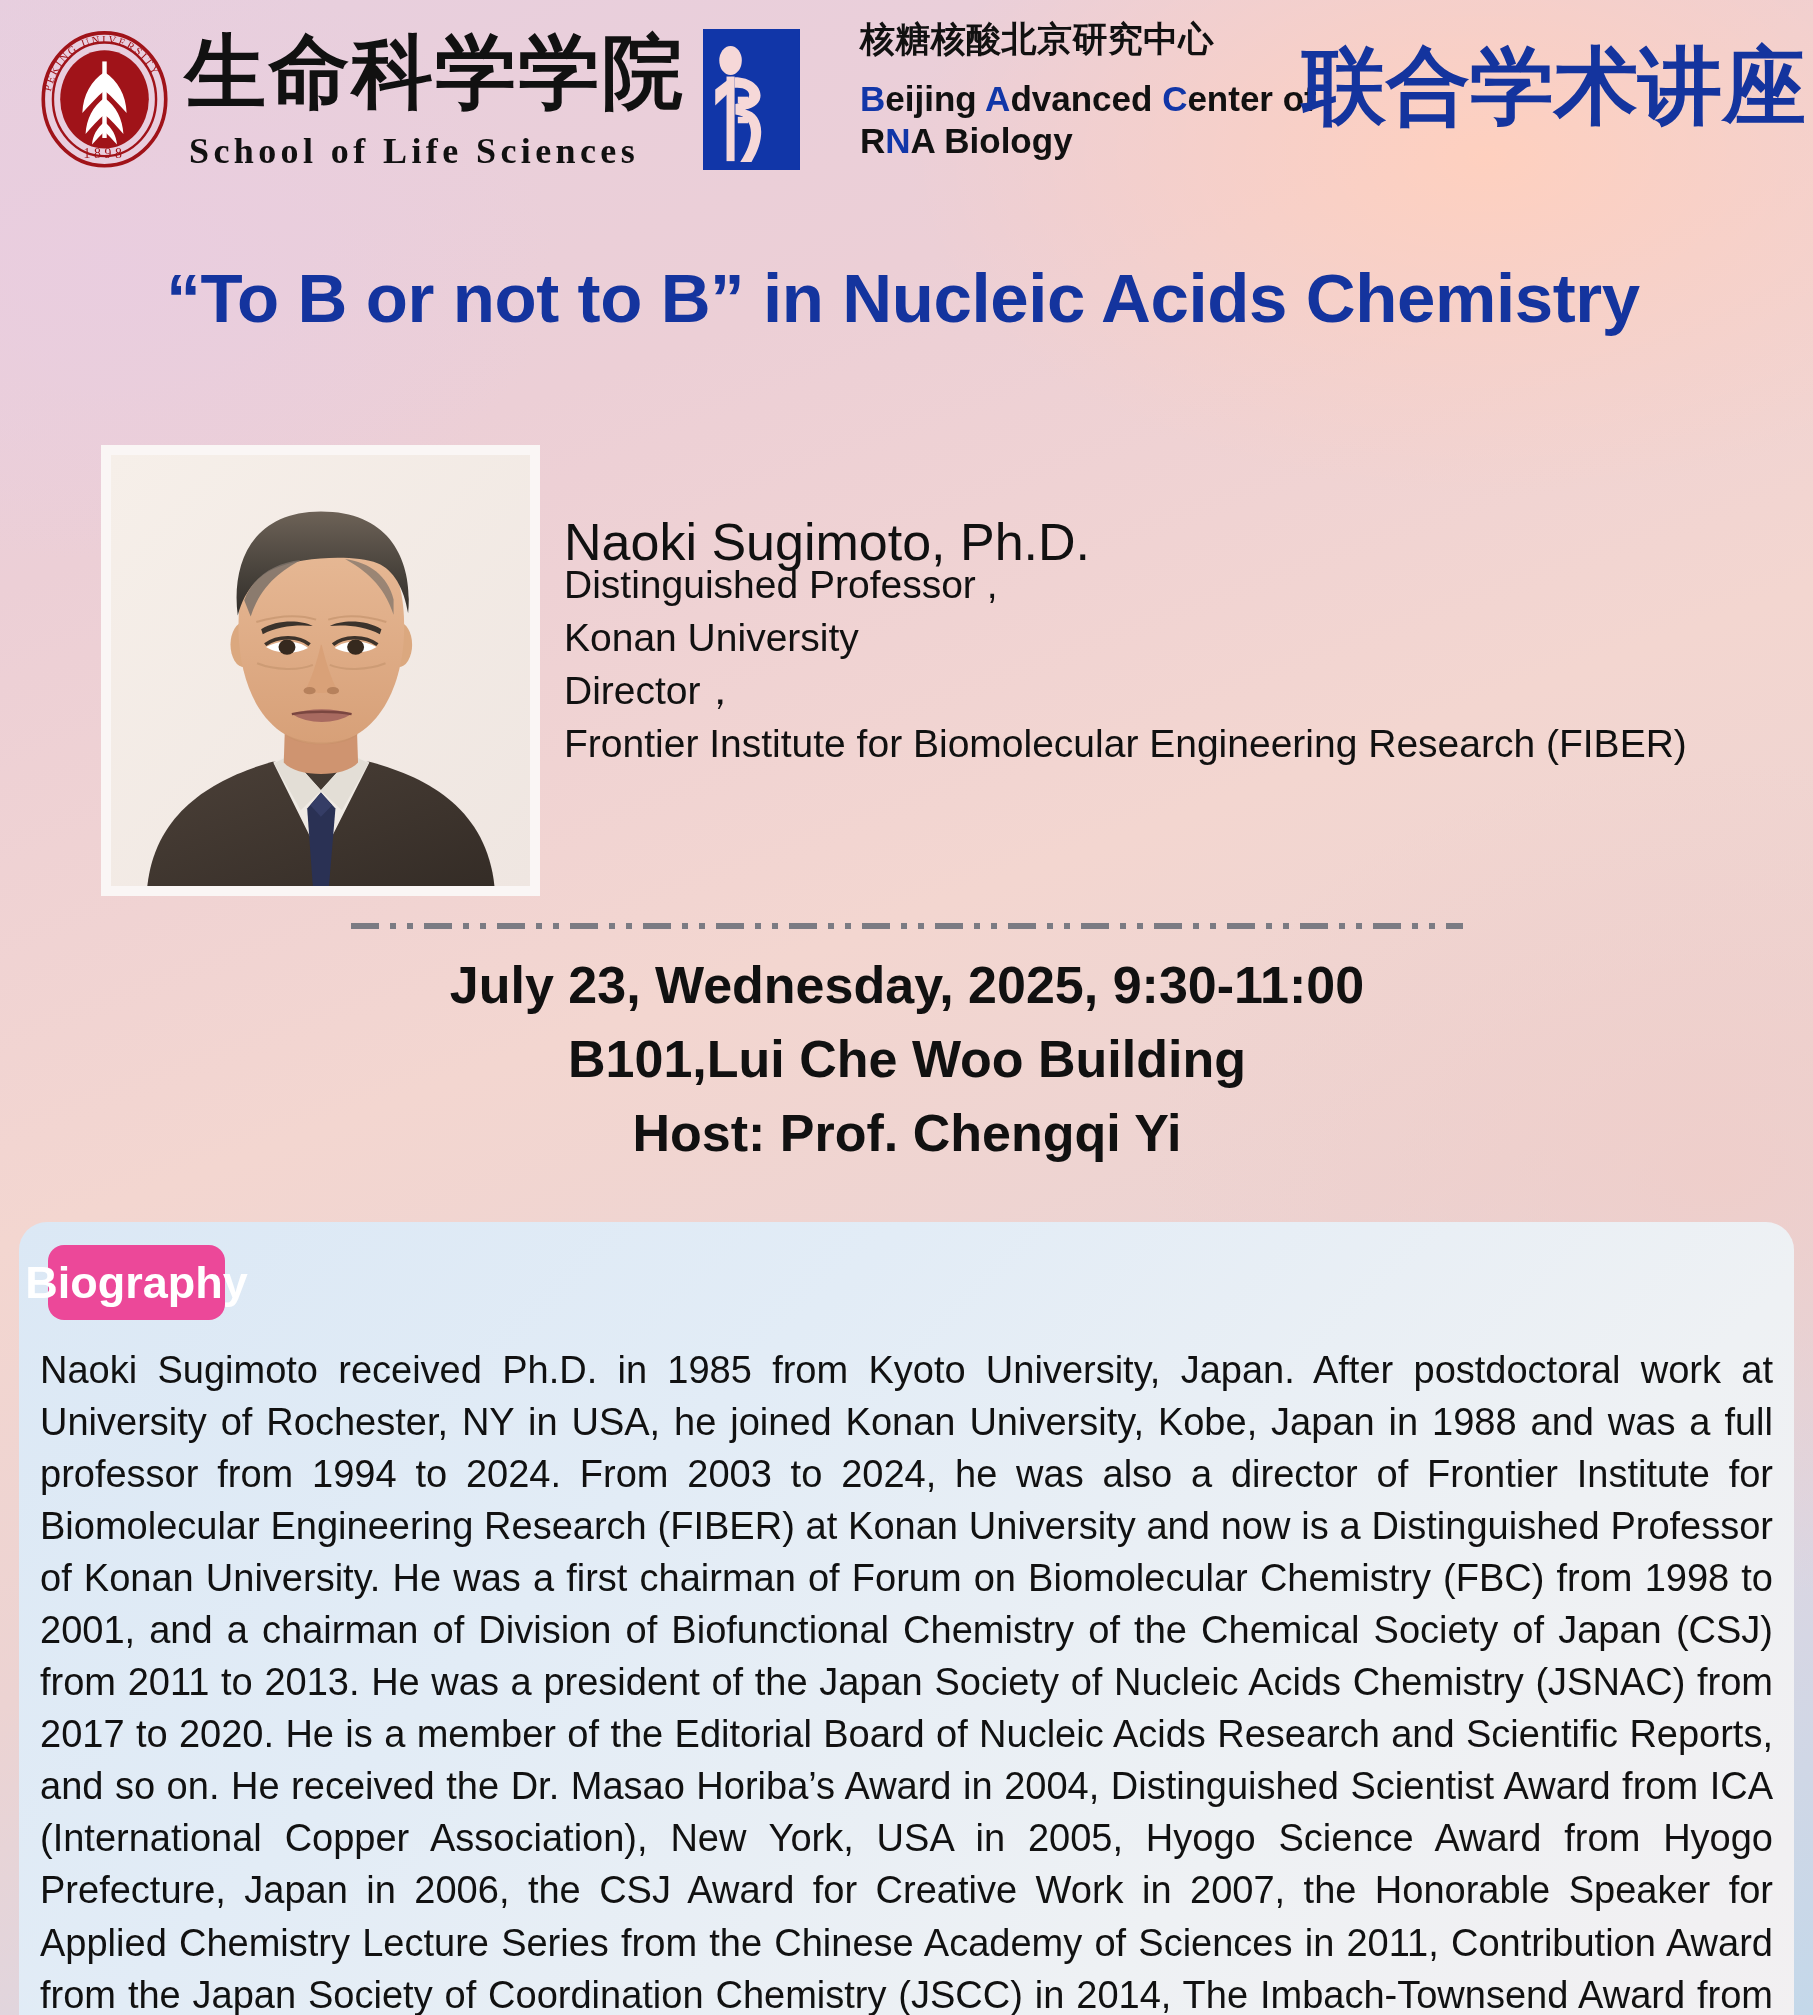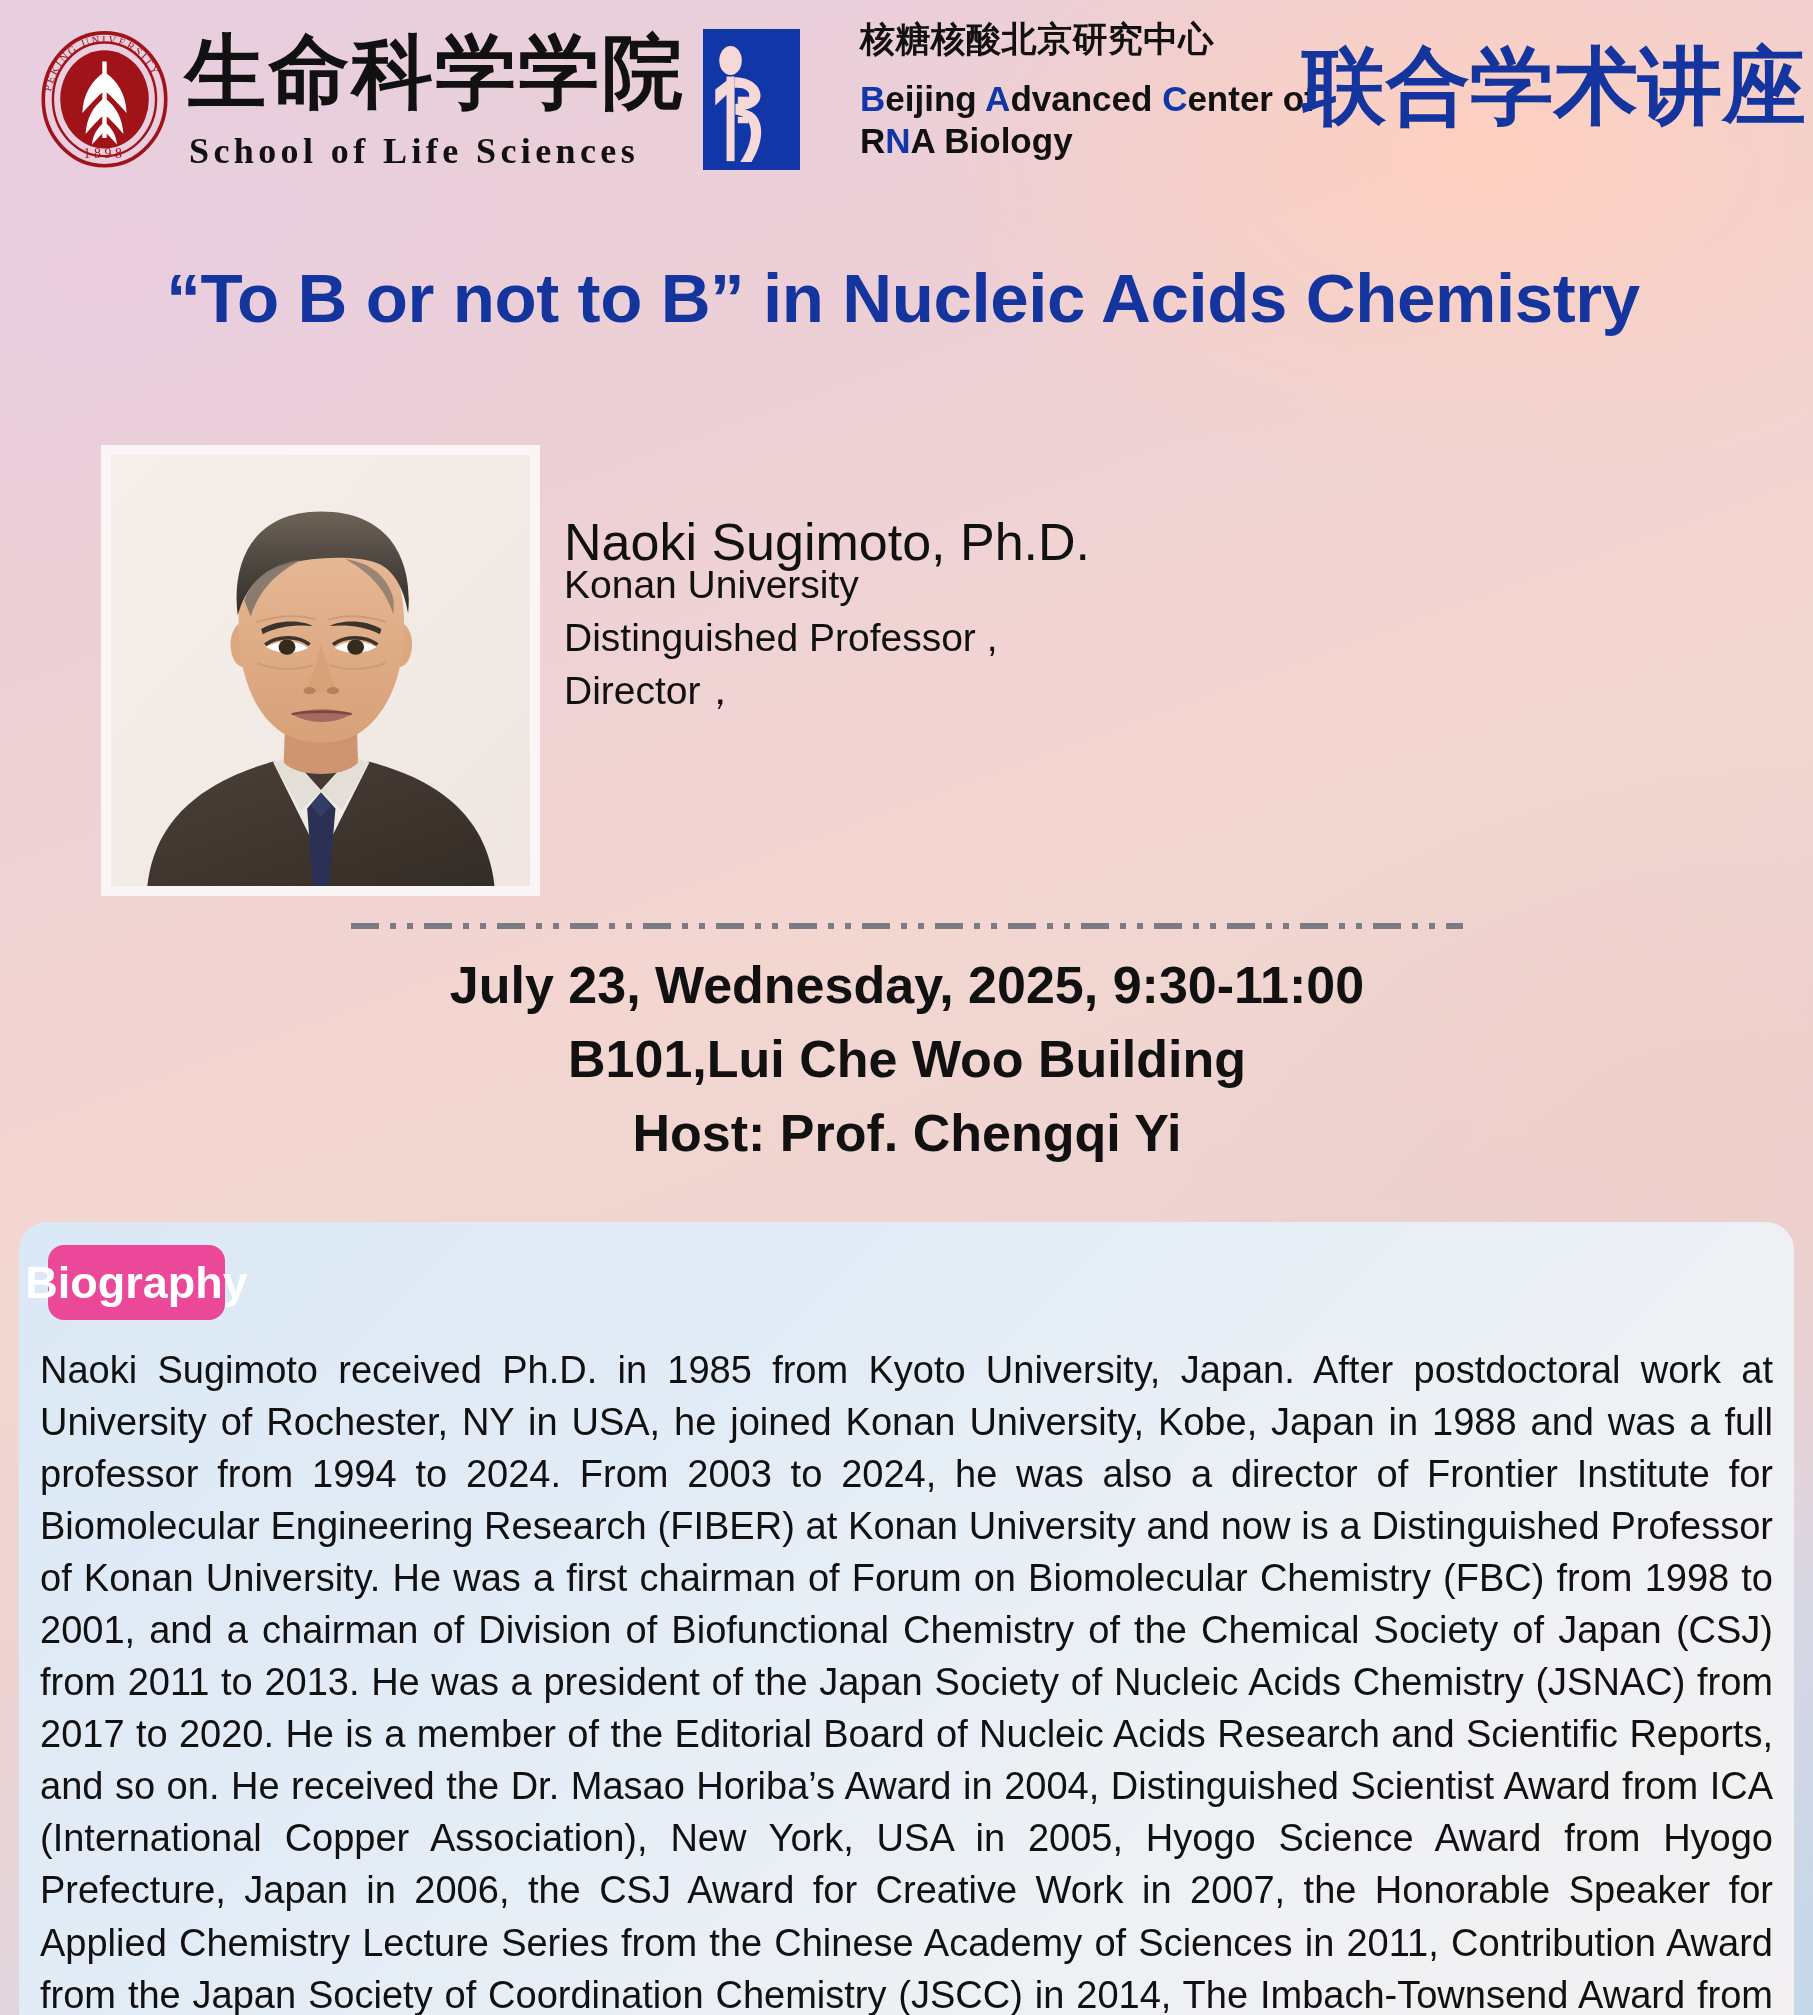--- a/index.html
+++ b/index.html
@@ -205,23 +205,24 @@
 
       <path d="M448 642 C490 626 554 626 596 642 C556 668 488 668 448 642 Z" fill="#a86a60"></path>
       <path d="M448 642 C492 634 554 634 596 642" stroke="#7a4640" stroke-width="6" fill="none"></path>
 
       <path d="M430 690 C478 720 566 720 614 690 C580 726 462 726 430 690 Z" fill="#c68f68" opacity=".5"></path>
     </svg>
   </div>
 
   <div class="speaker-name">Naoki Sugimoto, Ph.D.</div>
   <div class="speaker-lines">
+    <div>Distinguished Professor ,</div>
     <div>Konan University</div>
-    <div>Distinguished Professor ,</div>
     <div>Director，</div>
+    <div>Frontier Institute for Biomolecular Engineering Research (FIBER)</div>
   </div>
 
   <div class="divider"></div>
 
   <div class="event">
     <div class="ln">July 23, Wednesday, 2025, 9:30-11:00</div>
     <div class="ln">B101,Lui Che Woo Building</div>
     <div class="ln">Host: Prof. Chengqi Yi</div>
   </div>
 

